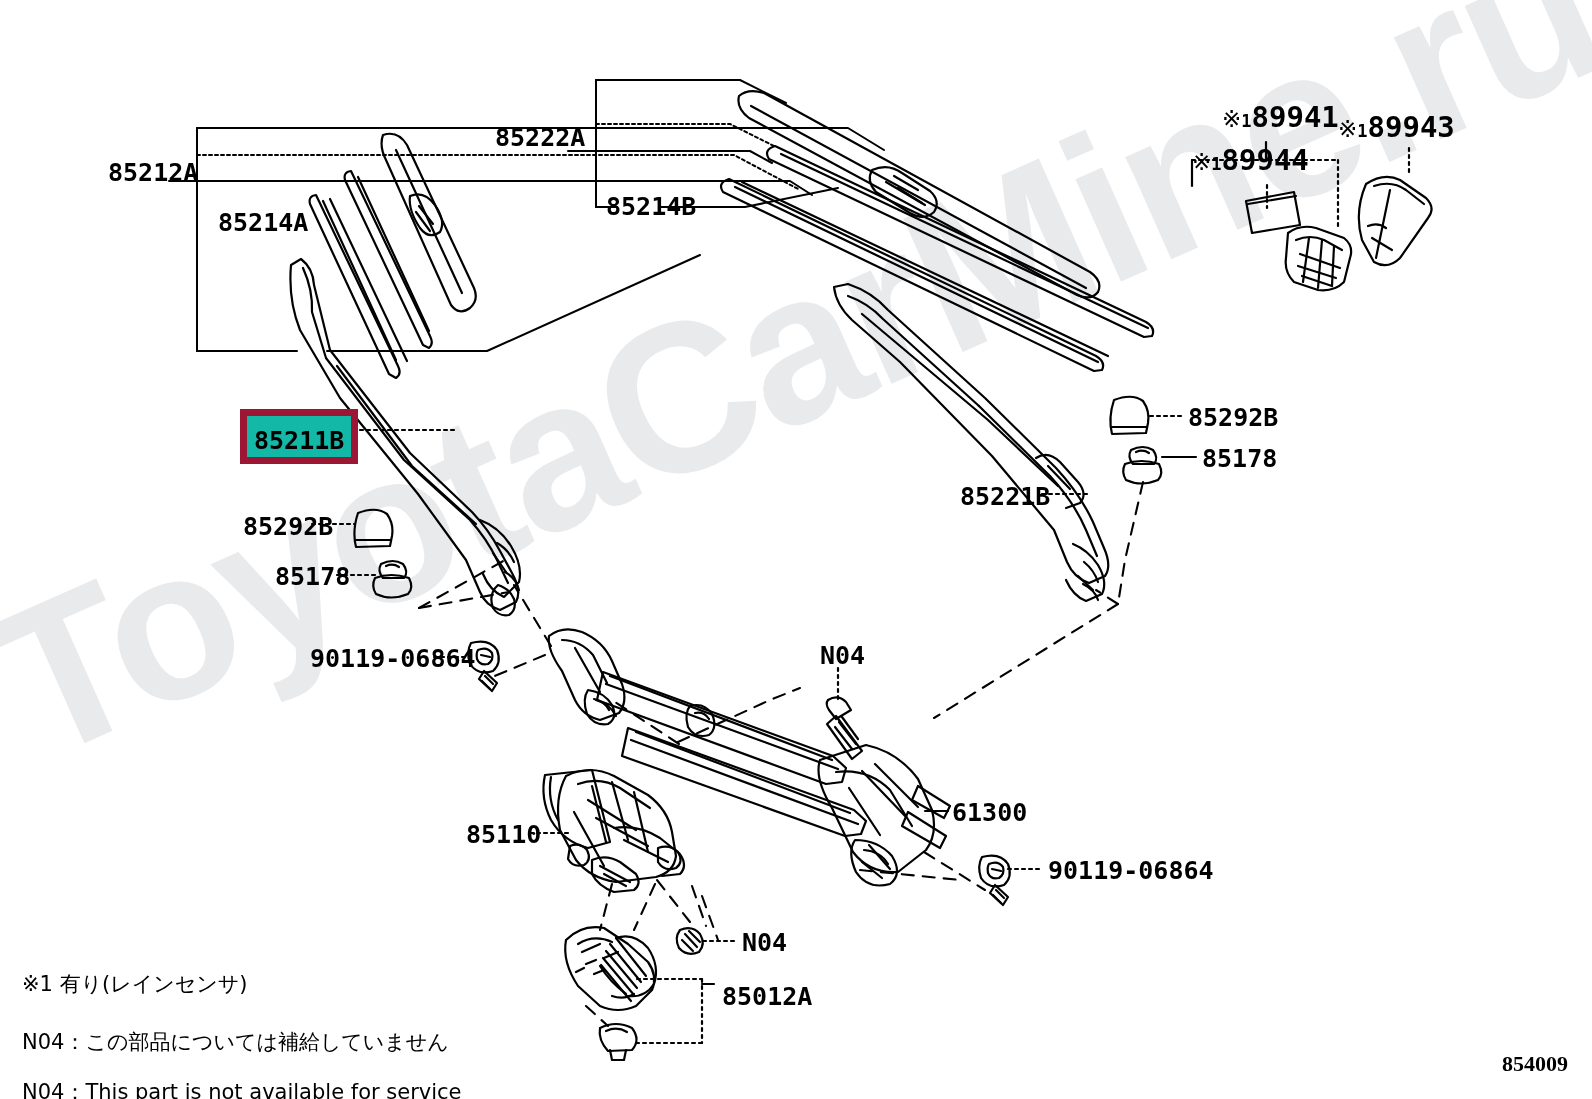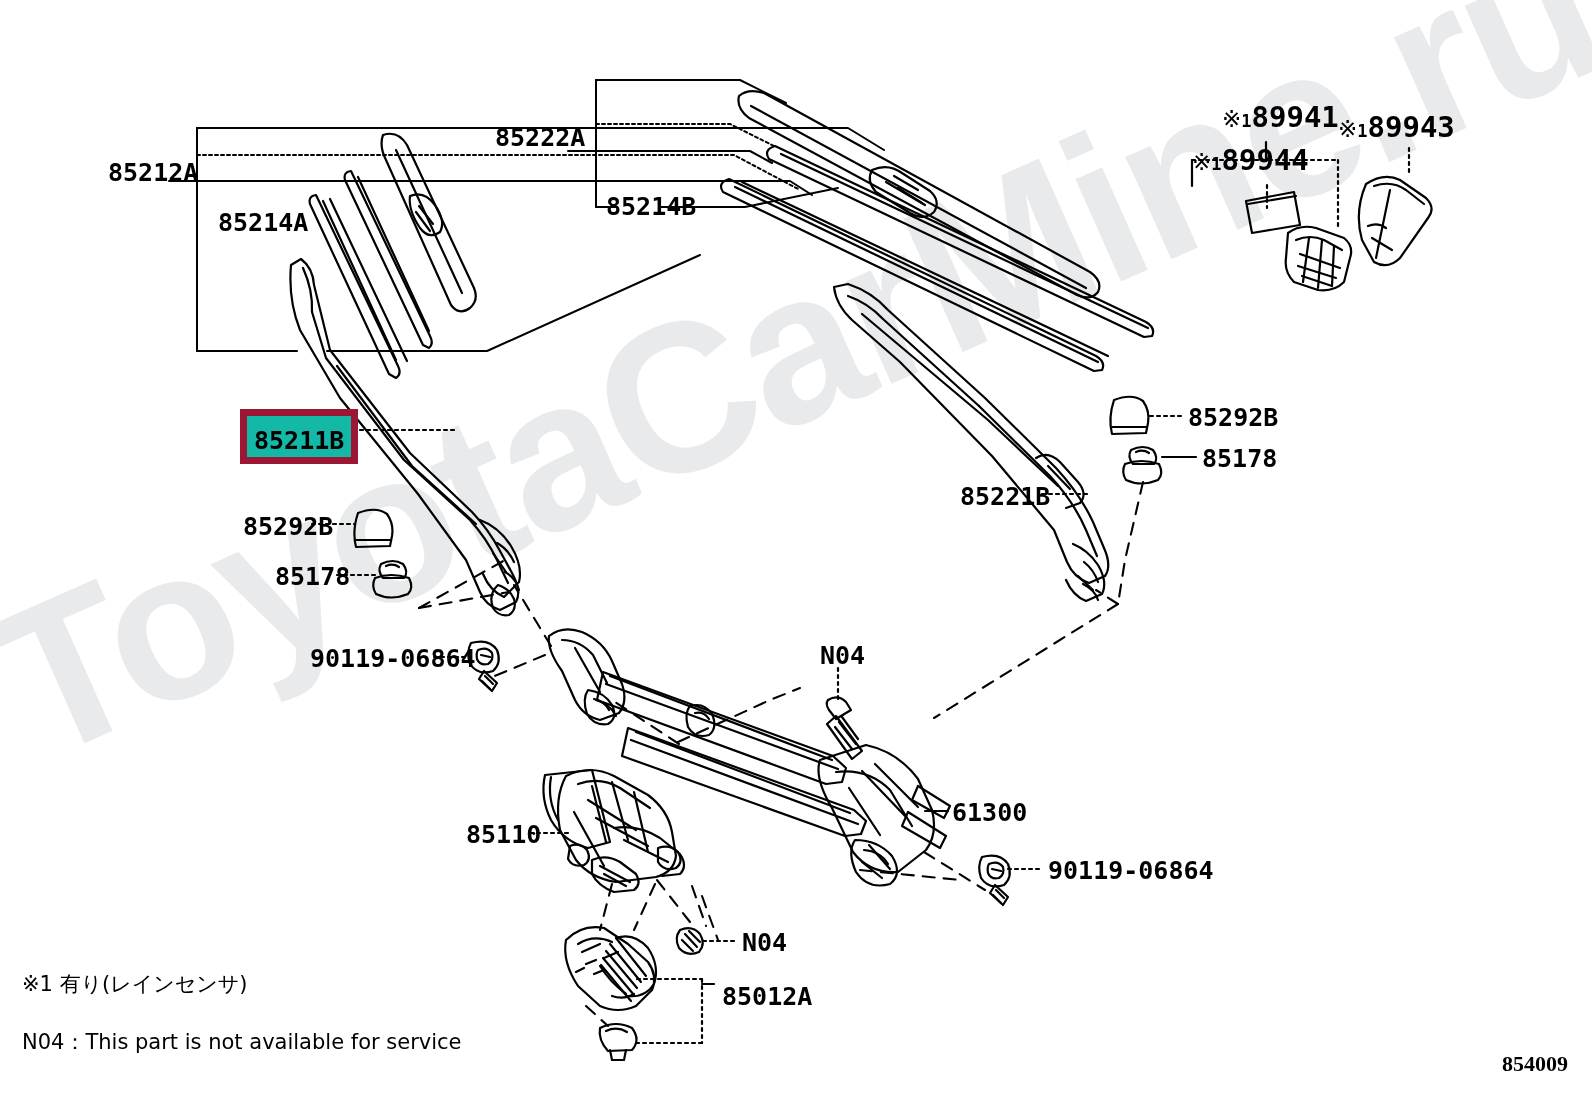--- a/index.html
+++ b/index.html
@@ -470,18 +470,19 @@
   <div class="lbl" style="left:1192px; top:143px;">
     <span class="star">※</span><span class="starnum">1</span><span class="big">89944</span>
   </div>
   <div class="lbl" style="left:1338px; top:110px;">
     <span class="star">※</span><span class="starnum">1</span><span class="big">89943</span>
   </div>
 
   <div id="legend">
     <div class="lg-line">※1 有り(レインセンサ)</div>
     <div class="lg-gap"></div>
+    <div class="lg-line">N04：この部品については補給していません</div>
     <div class="lg-line">N04：This part is not available for service</div>
   </div>
 
   <div id="diagcode">854009</div>
 
 </div>
 
 </body></html>

